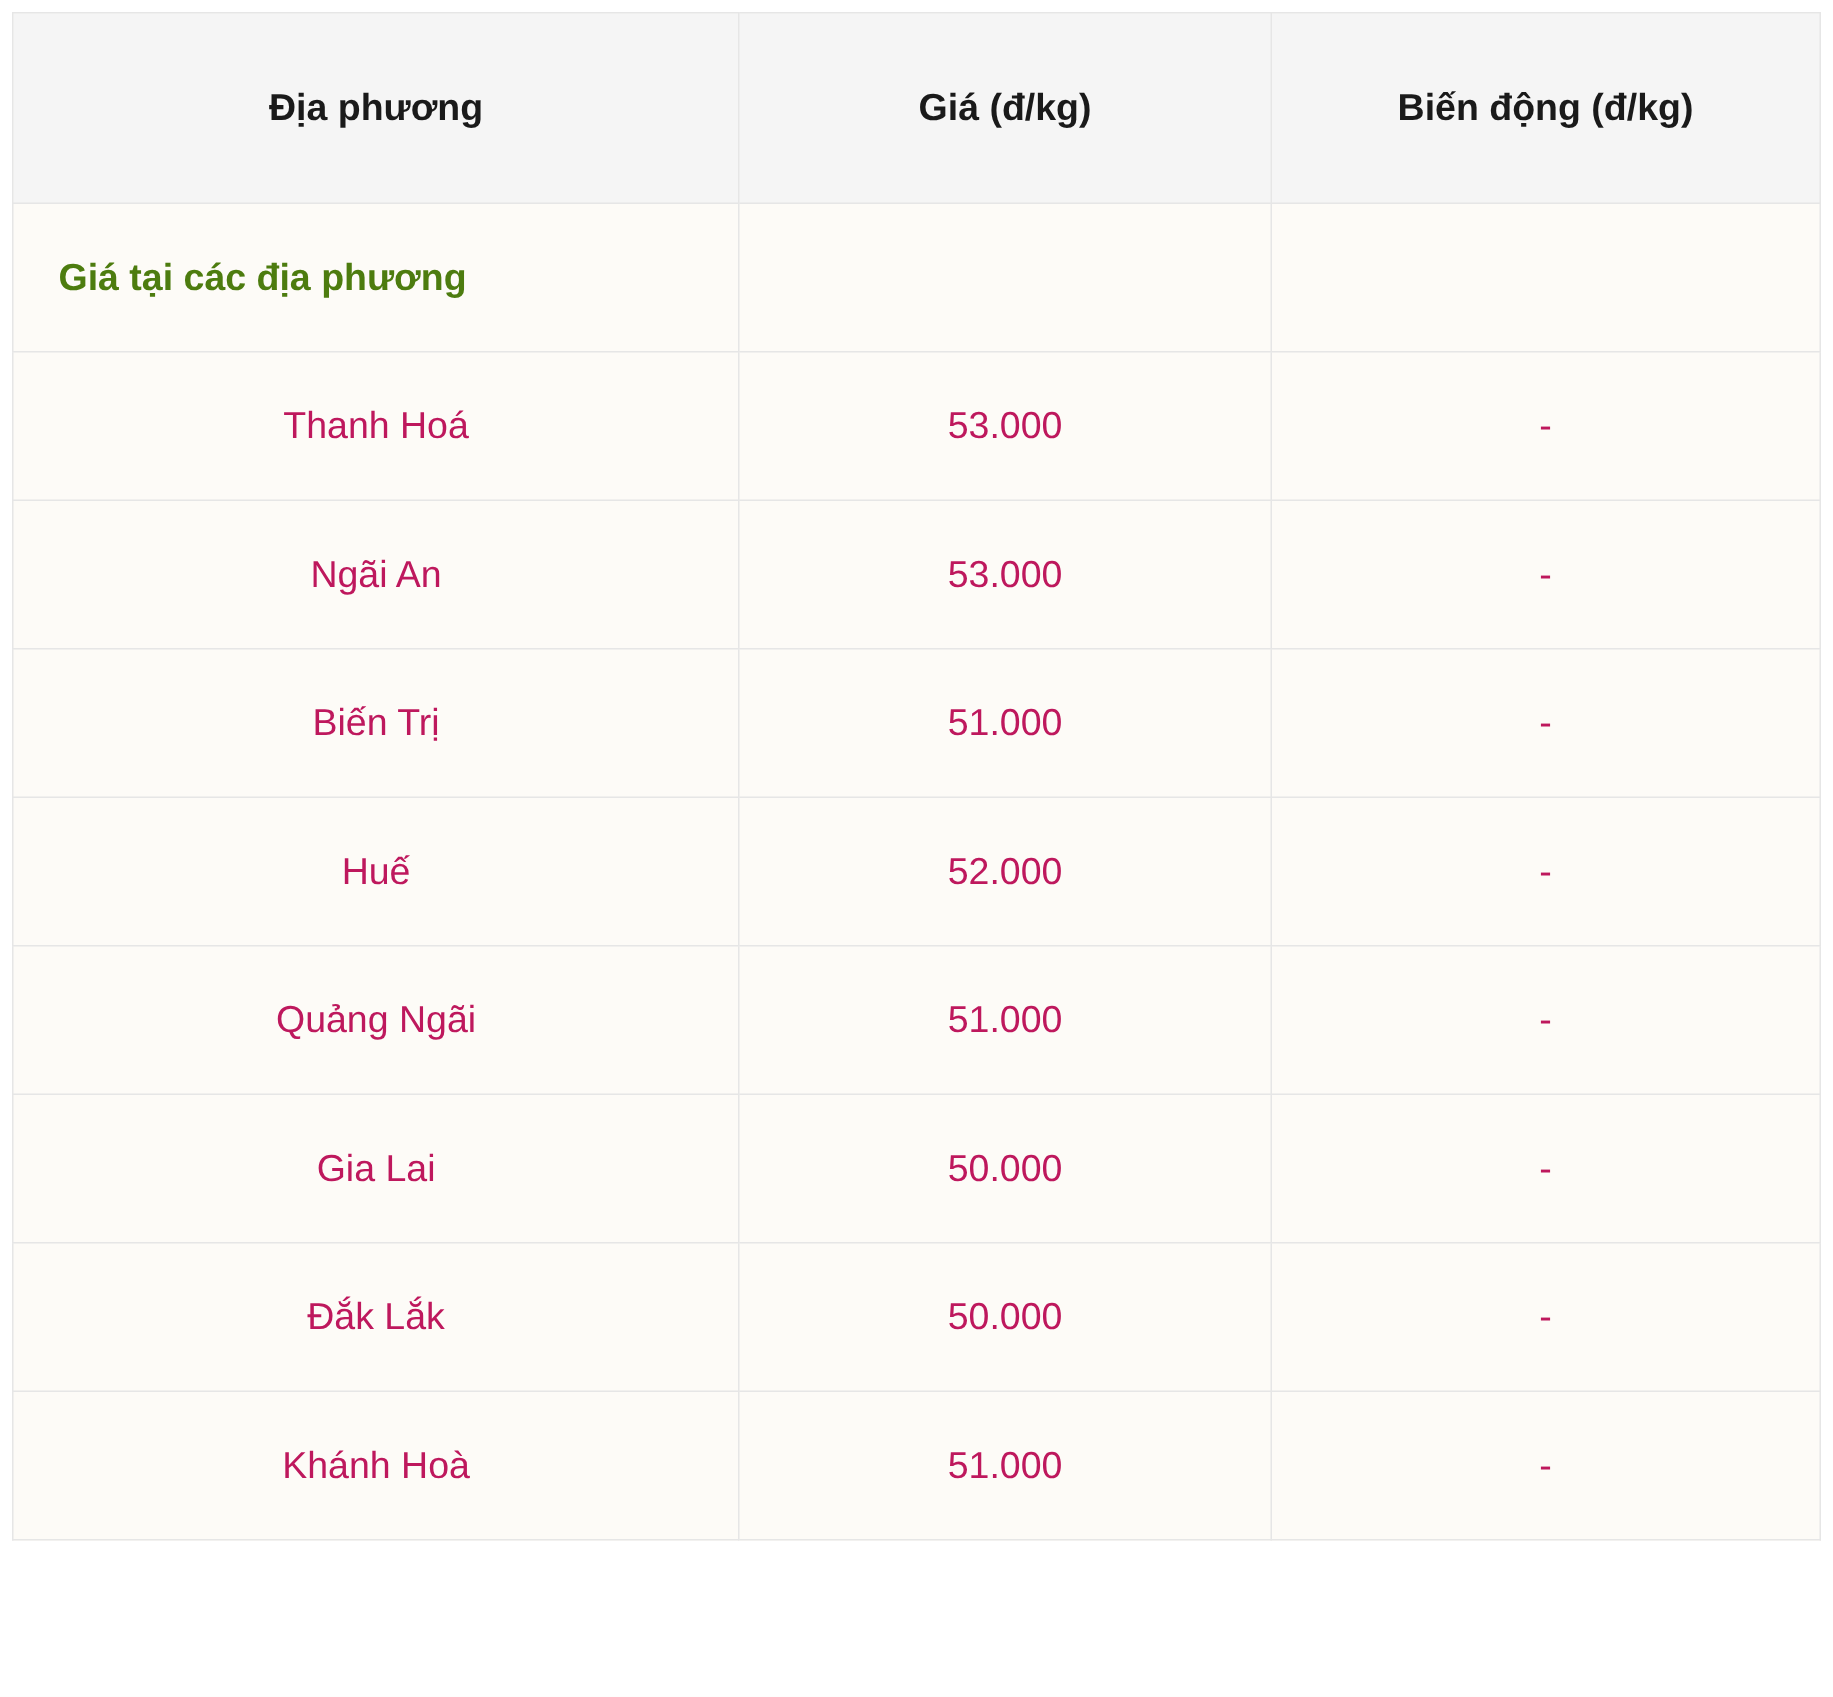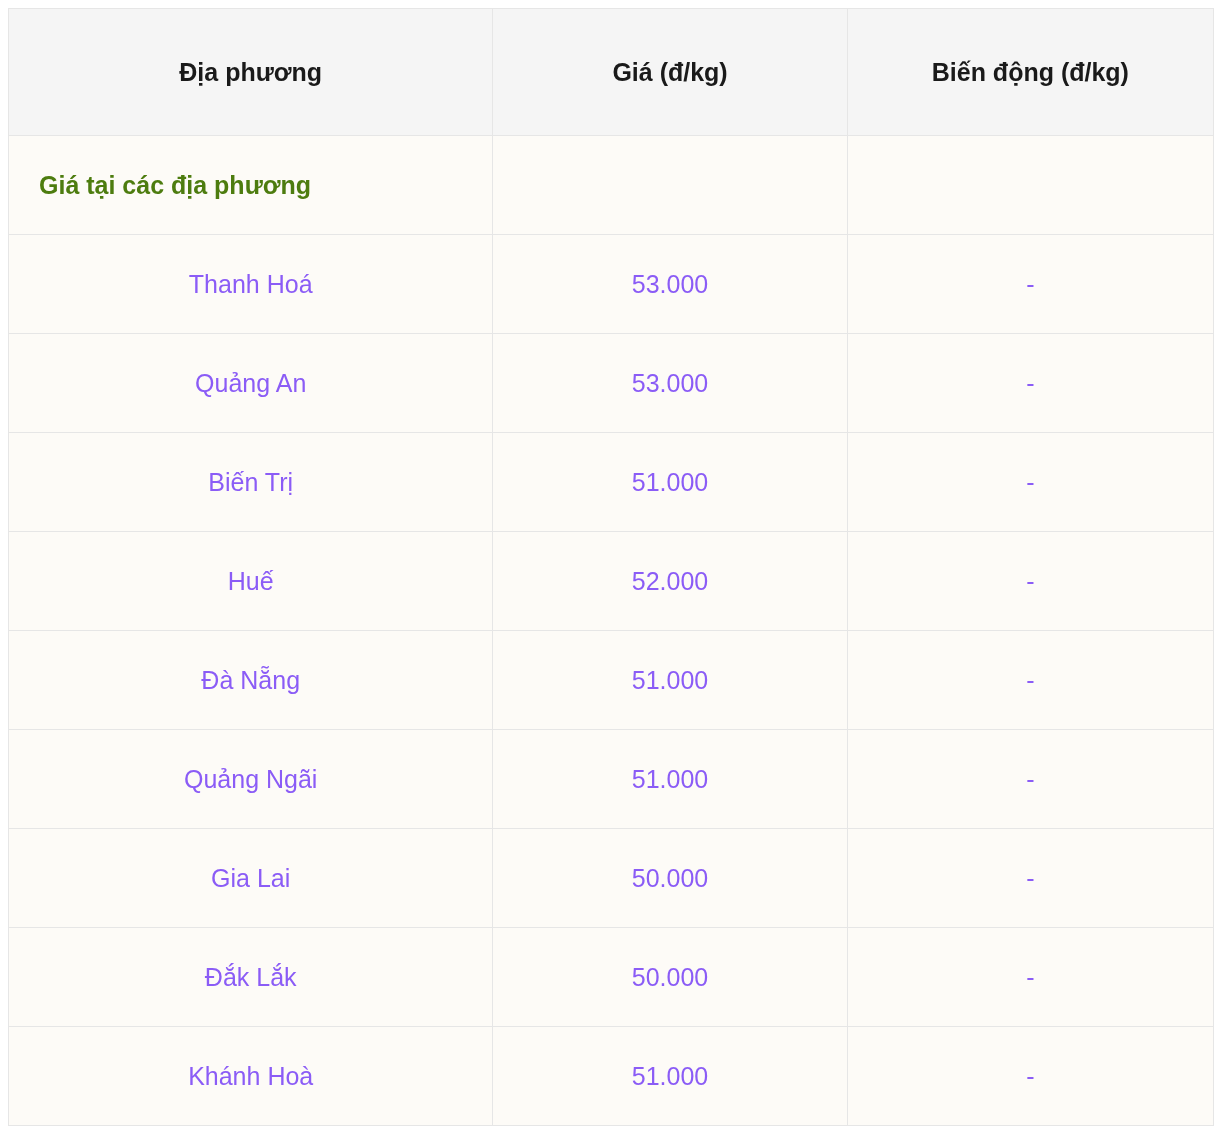--- a/index.html
+++ b/index.html
@@ -46,21 +46,21 @@
     font-weight: bold;
     color: #1a1a1a;
     height: 106px;
     padding: 10px 6px;
   }
 
   table.price-table tbody td {
     background: #fdfbf7;
     height: 82px;
     padding: 8px 6px;
-    color: #8b5cf6;
+    color: #be185d;
     font-weight: 400;
     text-align: center;
   }
 
   tr.section-row td {
     height: 92px;
   }
   tr.section-row td.section-title {
     text-align: left;
     padding-left: 30px;
@@ -96,37 +96,32 @@
         <td></td>
         <td></td>
       </tr>
 
       <tr>
         <td>Thanh Hoá</td>
         <td>53.000</td>
         <td class="cell-change">-</td>
       </tr>
       <tr>
-        <td>Quảng An</td>
+        <td>Ngãi An</td>
         <td>53.000</td>
         <td class="cell-change">-</td>
       </tr>
       <tr>
         <td>Biến Trị</td>
         <td>51.000</td>
         <td class="cell-change">-</td>
       </tr>
       <tr>
         <td>Huế</td>
         <td>52.000</td>
-        <td class="cell-change">-</td>
-      </tr>
-      <tr>
-        <td>Đà Nẵng</td>
-        <td>51.000</td>
         <td class="cell-change">-</td>
       </tr>
       <tr>
         <td>Quảng Ngãi</td>
         <td>51.000</td>
         <td class="cell-change">-</td>
       </tr>
       <tr>
         <td>Gia Lai</td>
         <td>50.000</td>

